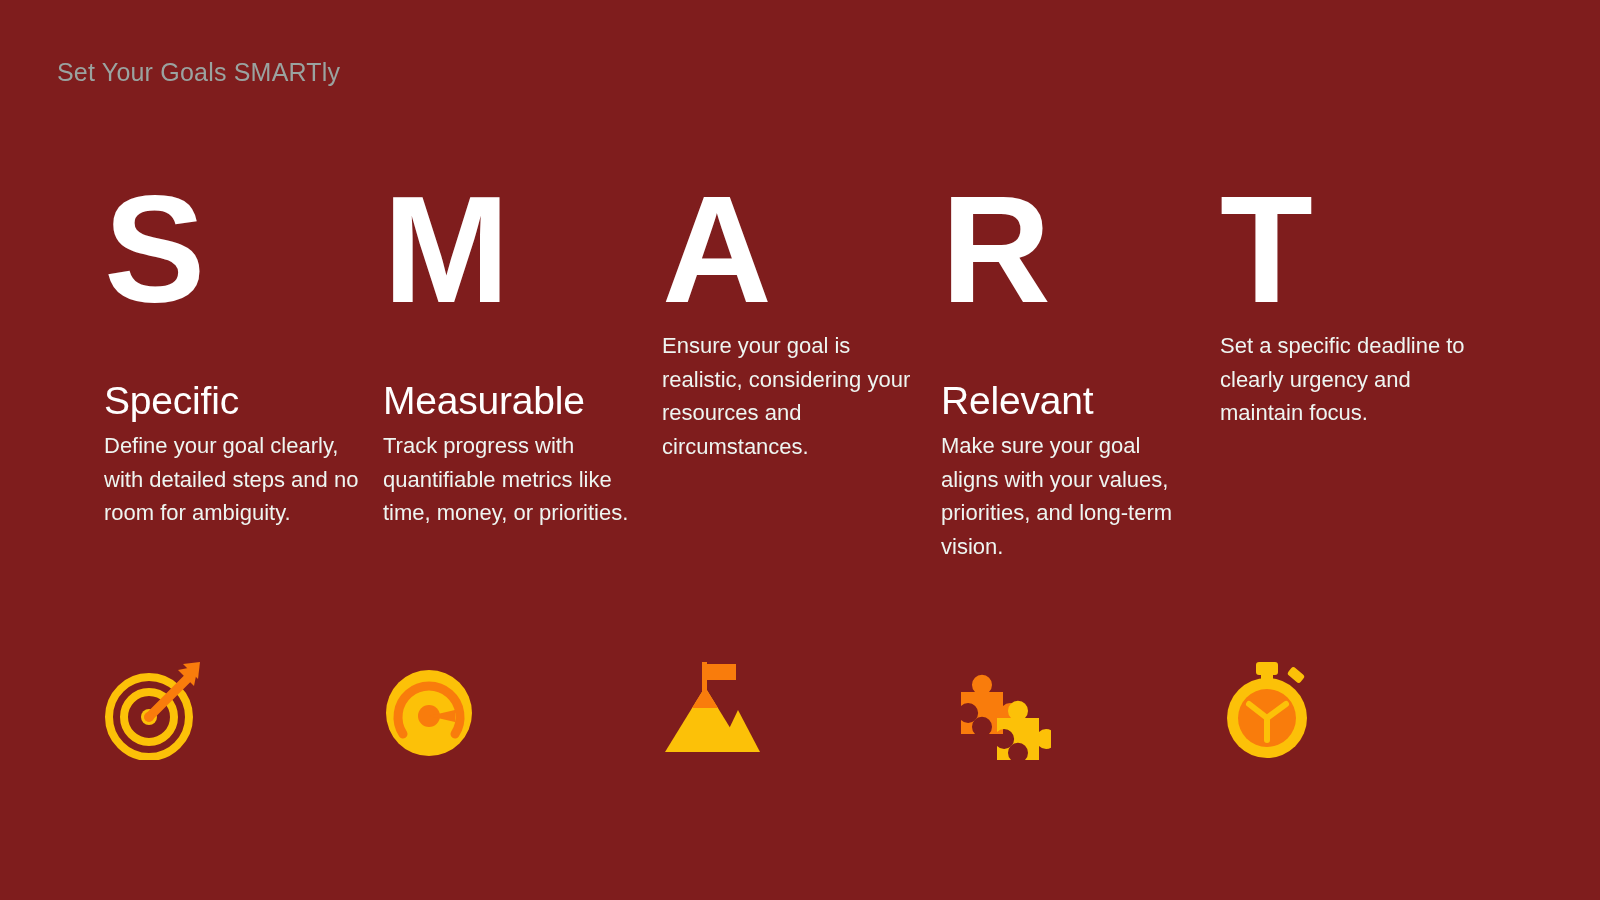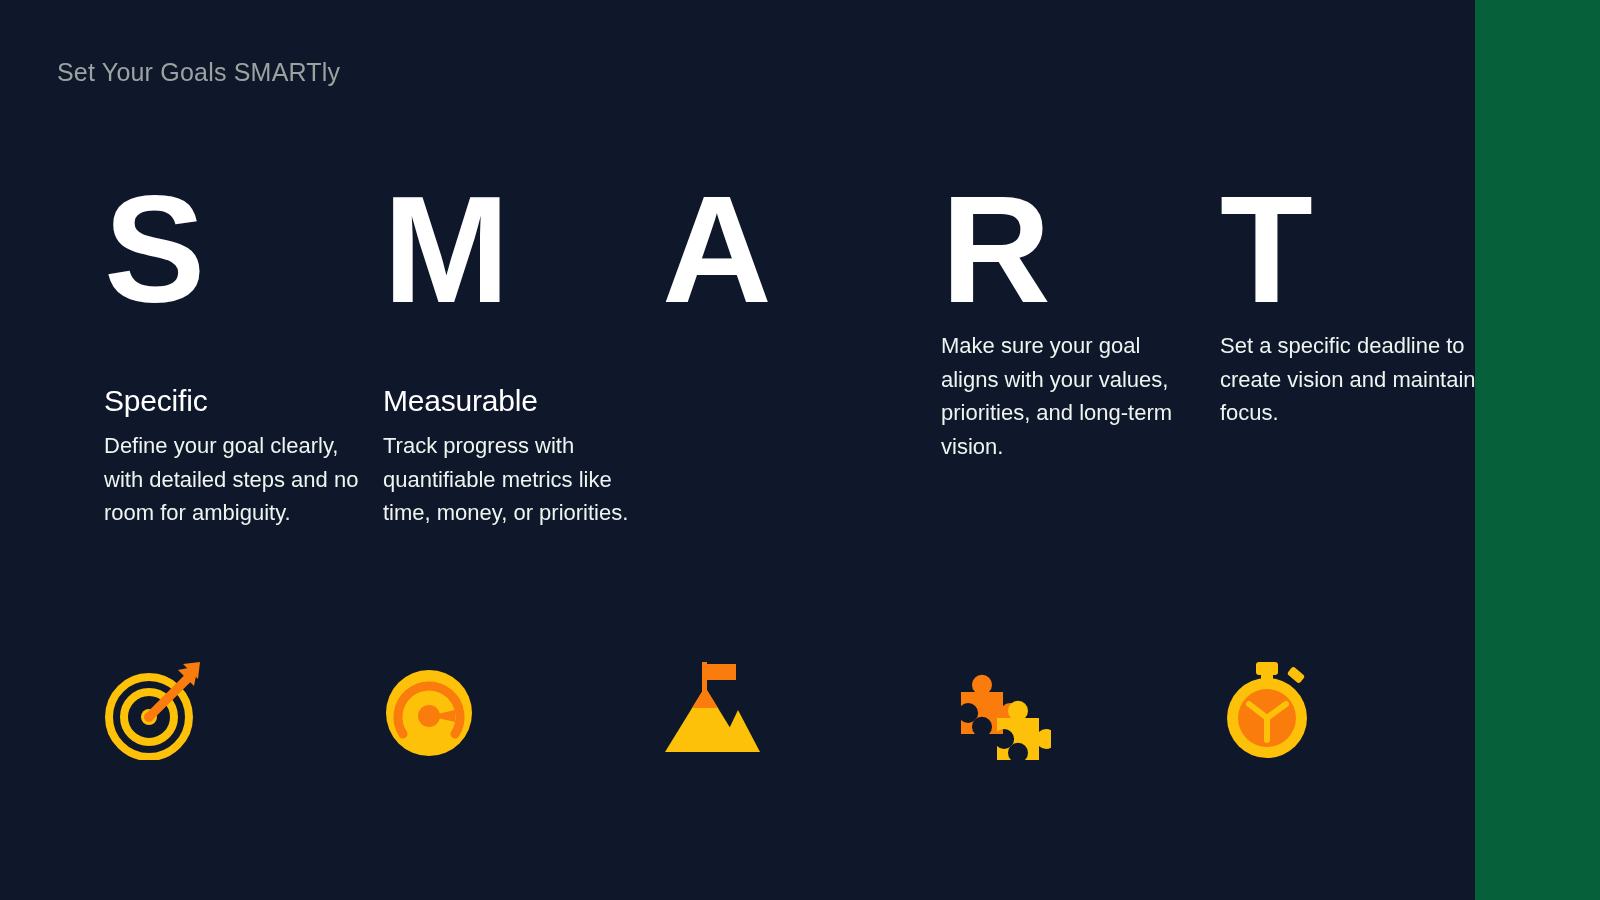--- a/index.html
+++ b/index.html
@@ -11,23 +11,23 @@
   }
 
   body {
     background: #06603a;
     font-family: "Liberation Sans", sans-serif;
     -webkit-font-smoothing: antialiased;
   }
 
   .slide {
     position: relative;
-    width: 1475px;
+    width: 1600px;
     height: 900px;
-    background: #0f172a;
+    background: #7f1d1d;
   }
 
   
   .slide-title {
     position: absolute;
     left: 57px;
     top: 58px;
     font-size: 25px;
     font-weight: 400;
     letter-spacing: 0.2px;
@@ -55,21 +55,21 @@
     font-size: 152px;
     line-height: 142px;
     font-weight: 700;
     color: #ffffff;
     letter-spacing: -2px;
     height: 142px;
   }
 
   .col-heading {
     margin-top: 62px;
-    font-size: 30px;
+    font-size: 39px;
     line-height: 38px;
     font-weight: 500;
     color: #ffffff;
     letter-spacing: -0.2px;
     white-space: nowrap;
   }
 
   .col-body {
     margin-top: 9px;
     font-size: 22px;
@@ -116,30 +116,32 @@
     </div>
 
     <div class="col">
       <div class="col-letter">M</div>
       <div class="col-heading">Measurable</div>
       <div class="col-body">Track progress with quantifiable metrics like time, money, or priorities.</div>
     </div>
 
     <div class="col">
       <div class="col-letter">A</div>
+      <div class="col-body">Ensure your goal is realistic, considering your resources and circumstances.</div>
     </div>
 
     <div class="col">
       <div class="col-letter">R</div>
+      <div class="col-heading">Relevant</div>
       <div class="col-body">Make sure your goal aligns with your values, priorities, and long-term vision.</div>
     </div>
 
     <div class="col">
       <div class="col-letter">T</div>
-      <div class="col-body">Set a specific deadline to create vision and maintain focus.</div>
+      <div class="col-body">Set a specific deadline to clearly urgency and maintain focus.</div>
     </div>
 
   </div>
 
   <div class="icons">
 
     <div class="icon-cell">
       <span>
         <svg width="100" height="100" viewBox="0 0 100 100">
           <circle cx="45" cy="57" r="40" fill="none" stroke="#fcc108" stroke-width="8"></circle>

